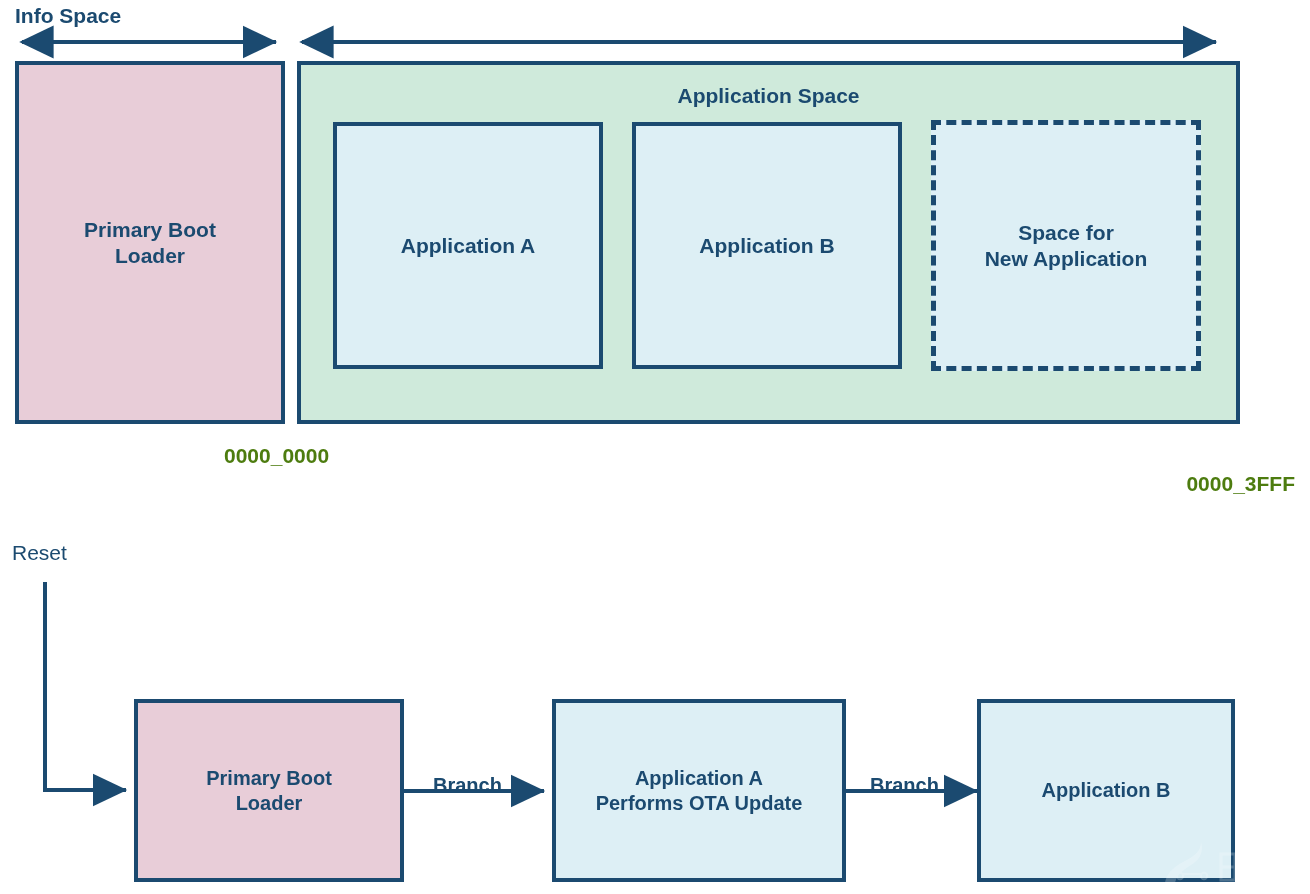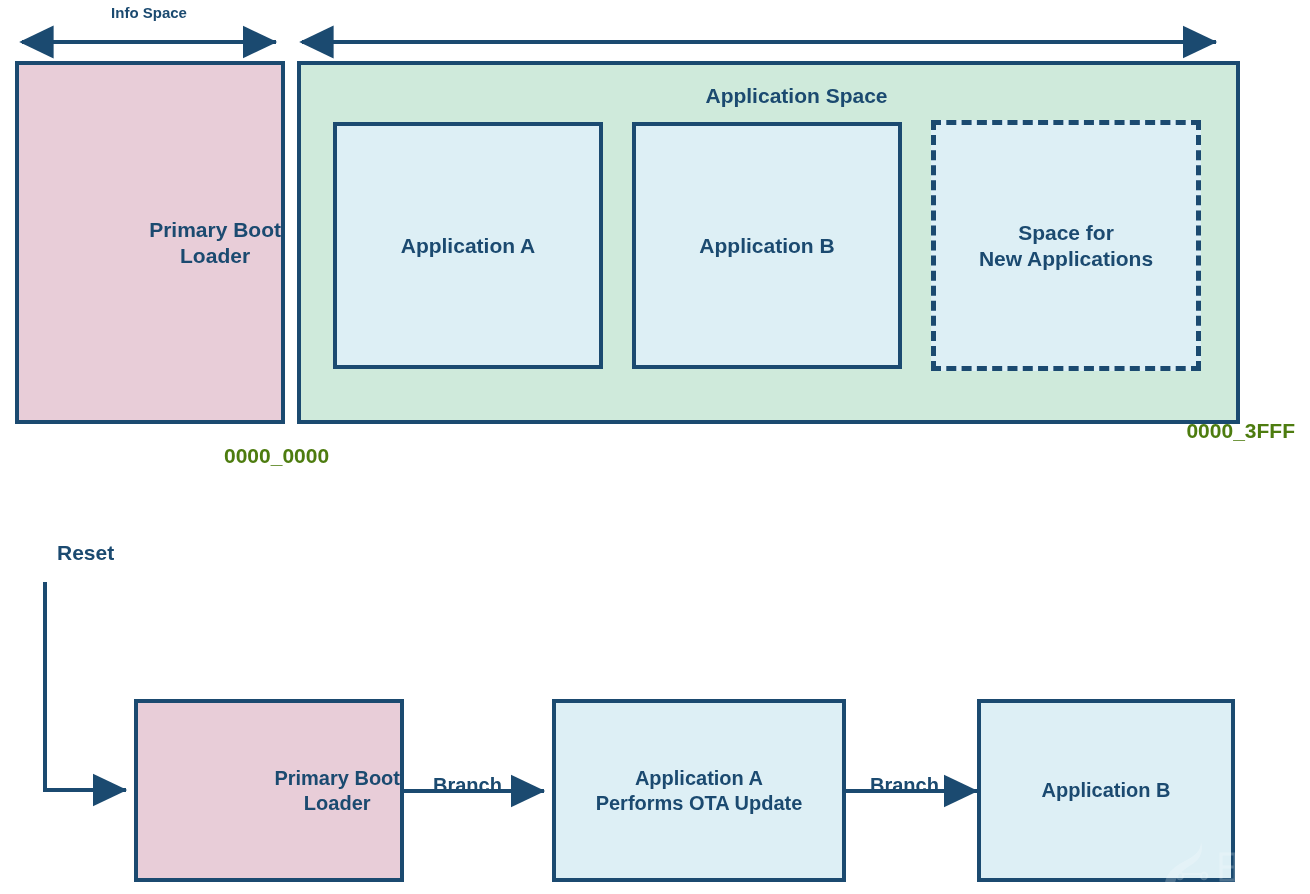--- a/index.html
+++ b/index.html
@@ -27,37 +27,37 @@
   .lbl {
     font-weight: bold;
     color: #1b4a70;
     line-height: 1.22;
     text-align: center;
     white-space: pre-line;
   }
 
   
   .span-label {
-    font-size: 15px;
-    font-weight: bold;
-    color: #1b4a70;
-    text-align: center;
+    font-size: 21px;
+    font-weight: bold;
+    color: #1b4a70;
+    text-align: left;
   }
 
   .arrow-svg { position: absolute; overflow: visible; }
 
   .box {
     position: absolute;
     box-sizing: border-box;
     border: 4px solid #1b4a70;
     display: flex;
     align-items: center;
     justify-content: center;
   }
-  .box-pink   { background: #e8cdd8; justify-content: flex-end; }
+  .box-pink   { background: #e8cdd8; }
   .box-green  { background: #cfeadb; }
   .box-blue   { background: #ddeff5; }
   .box-dashed { border-style: dashed; border-width: 5px; }
 
   .box .lbl { font-size: 21px; }
 
   #app-space-title {
     position: absolute;
     font-size: 21px;
     font-weight: bold;
@@ -81,23 +81,22 @@
     font-size: 20px;
     font-weight: bold;
     color: #1b4a70;
     white-space: nowrap;
     margin-top: 36px;
   }
 
   #reset-label {
     position: absolute;
     font-size: 21px;
-    font-weight: bold;
-    color: #1b4a70;
-    margin-left: 45px;
+    font-weight: normal;
+    color: #1b4a70;
   }
 
   
   #watermark {
     position: absolute;
     right: 55px;
     bottom: 2px;
     width: 92px;
     height: 52px;
     opacity: 0.22;
@@ -128,38 +127,38 @@
   </svg>
 
   <div class="box box-pink" style="left:15px; top:61px; width:270px; height:363px;">
     <span class="lbl">Primary Boot
 Loader</span>
   </div>
 
   <div class="box box-green" style="left:297px; top:61px; width:943px; height:363px; display:block;">
   </div>
 
-  <div id="app-space-title" style="left:297px; top:84px; width:943px;padding-left:28px;">Application Space</div>
+  <div id="app-space-title" style="left:297px; top:84px; width:943px;">Application Space</div>
 
   <div class="box box-blue" style="left:333px; top:122px; width:270px; height:247px;">
     <span class="lbl">Application A</span>
   </div>
 
   <div class="box box-blue" style="left:632px; top:122px; width:270px; height:247px;">
     <span class="lbl">Application B</span>
   </div>
 
   <div class="box box-blue box-dashed" style="left:931px; top:120px; width:270px; height:251px;">
     <span class="lbl">Space for
-New Applications</span>
+New Application</span>
   </div>
 
   <div class="addr" style="left:224px; top:444px;">0000_0000</div>
 
-  <div class="addr" style="right:15px; top:419px;">0000_3FFF</div>
+  <div class="addr" style="right:15px; top:472px;">0000_3FFF</div>
 
   <div id="reset-label" style="left:12px; top:541px;">Reset</div>
 
   <svg class="arrow-svg" style="left:0px; top:570px; width:480px; height:250px;">
     <defs>
       <marker id="ah-flow" markerWidth="9" markerHeight="9" refX="8.3" refY="4.5" orient="auto" markerUnits="strokeWidth">
         <path d="M0,0.4 L8.6,4.5 L0,8.6 z" fill="#1b4a70"></path>
       </marker>
     </defs>
     <path d="M45,12 L45,220 L126,220" fill="none" stroke="#1b4a70" stroke-width="4" marker-end="url(#ah-flow)"></path>

